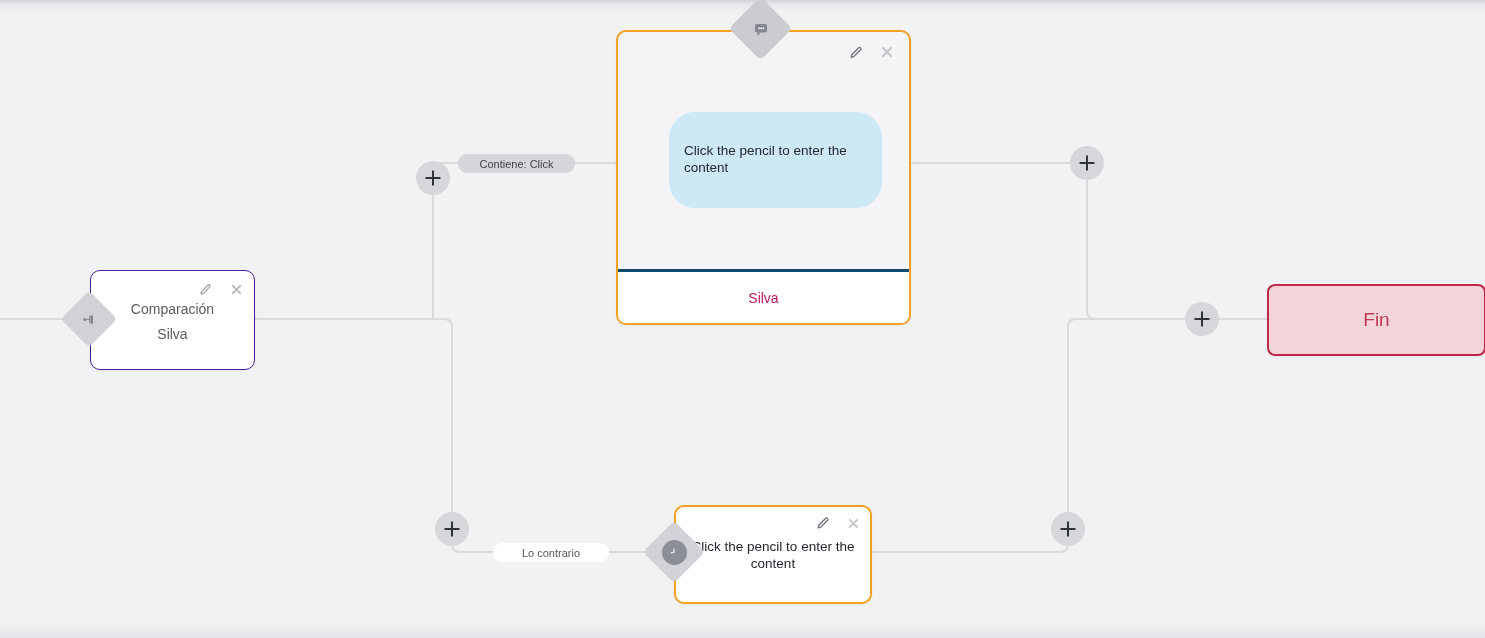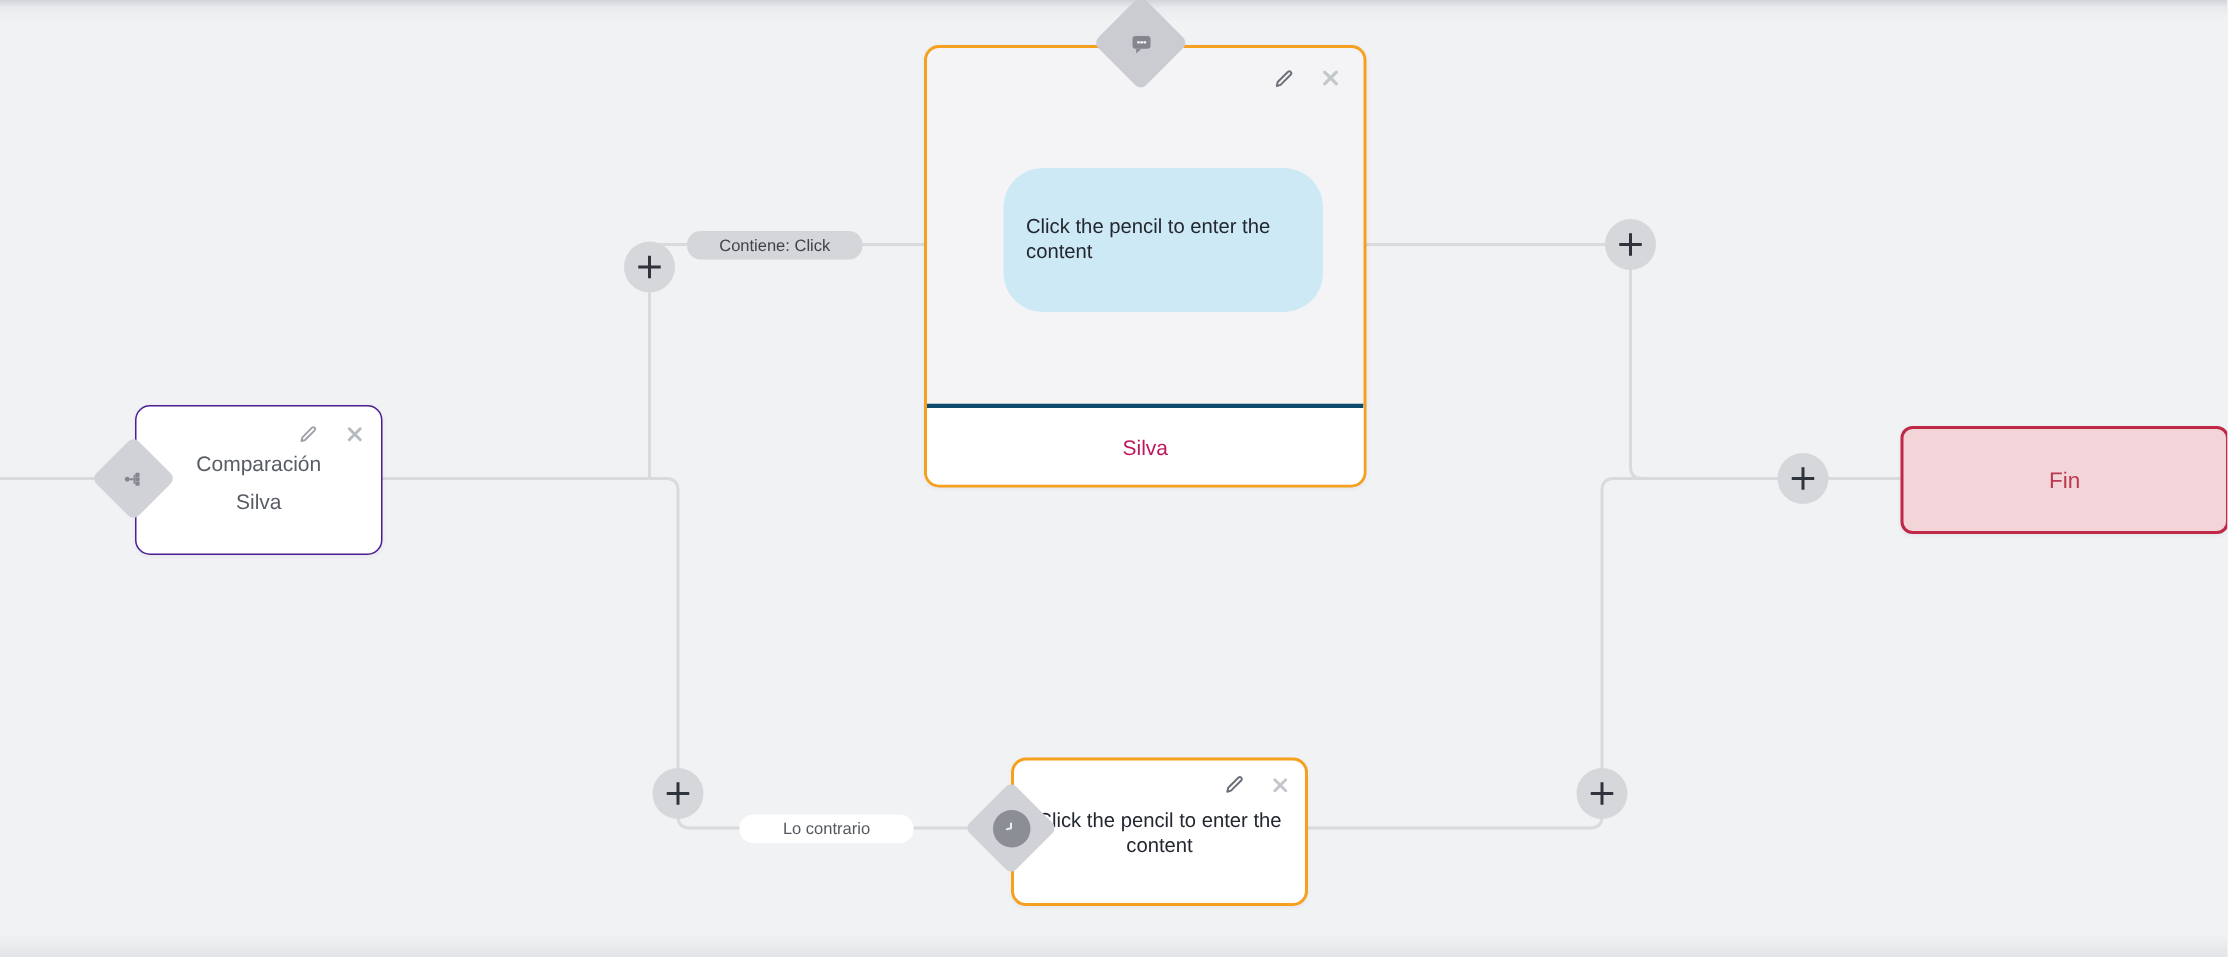--- a/index.html
+++ b/index.html
@@ -37,21 +37,21 @@
               display:flex;align-items:center;justify-content:center;color:#be185d;font-size:14px;}
 
   
   .node-small{left:674px;top:505px;width:194px;height:95px;border:2px solid #f5a11f;}
   .node-small .small-text{position:absolute;left:12px;right:12px;top:32px;text-align:center;
                           color:#23272f;font-size:13.5px;line-height:1.25;}
 
   
   .node-end{left:1267px;top:284px;width:215px;height:68px;background:#f2d4d9;border:2.5px solid #bf2847;
             border-radius:8px;display:flex;align-items:center;justify-content:center;
-            color:#bb3a51;font-size:15px;}
+            color:#bb3a51;font-size:19px;}
 
   
   .diamond{position:absolute;z-index:4;display:flex;align-items:center;justify-content:center;cursor:pointer;}
   .diamond .dshape{position:absolute;inset:0;transform:rotate(45deg);border-radius:5px;}
   .diamond .dicon{position:relative;z-index:1;display:flex;}
   .dm-branch{left:69px;top:299px;width:40px;height:40px;}
   .dm-branch .dshape{background:#d1d2d7;}
   .dm-chat{left:738px;top:6px;width:45px;height:45px;}
   .dm-chat .dshape{background:#cbccd2;}
   .dm-clock{left:652px;top:530px;width:44px;height:44px;}

